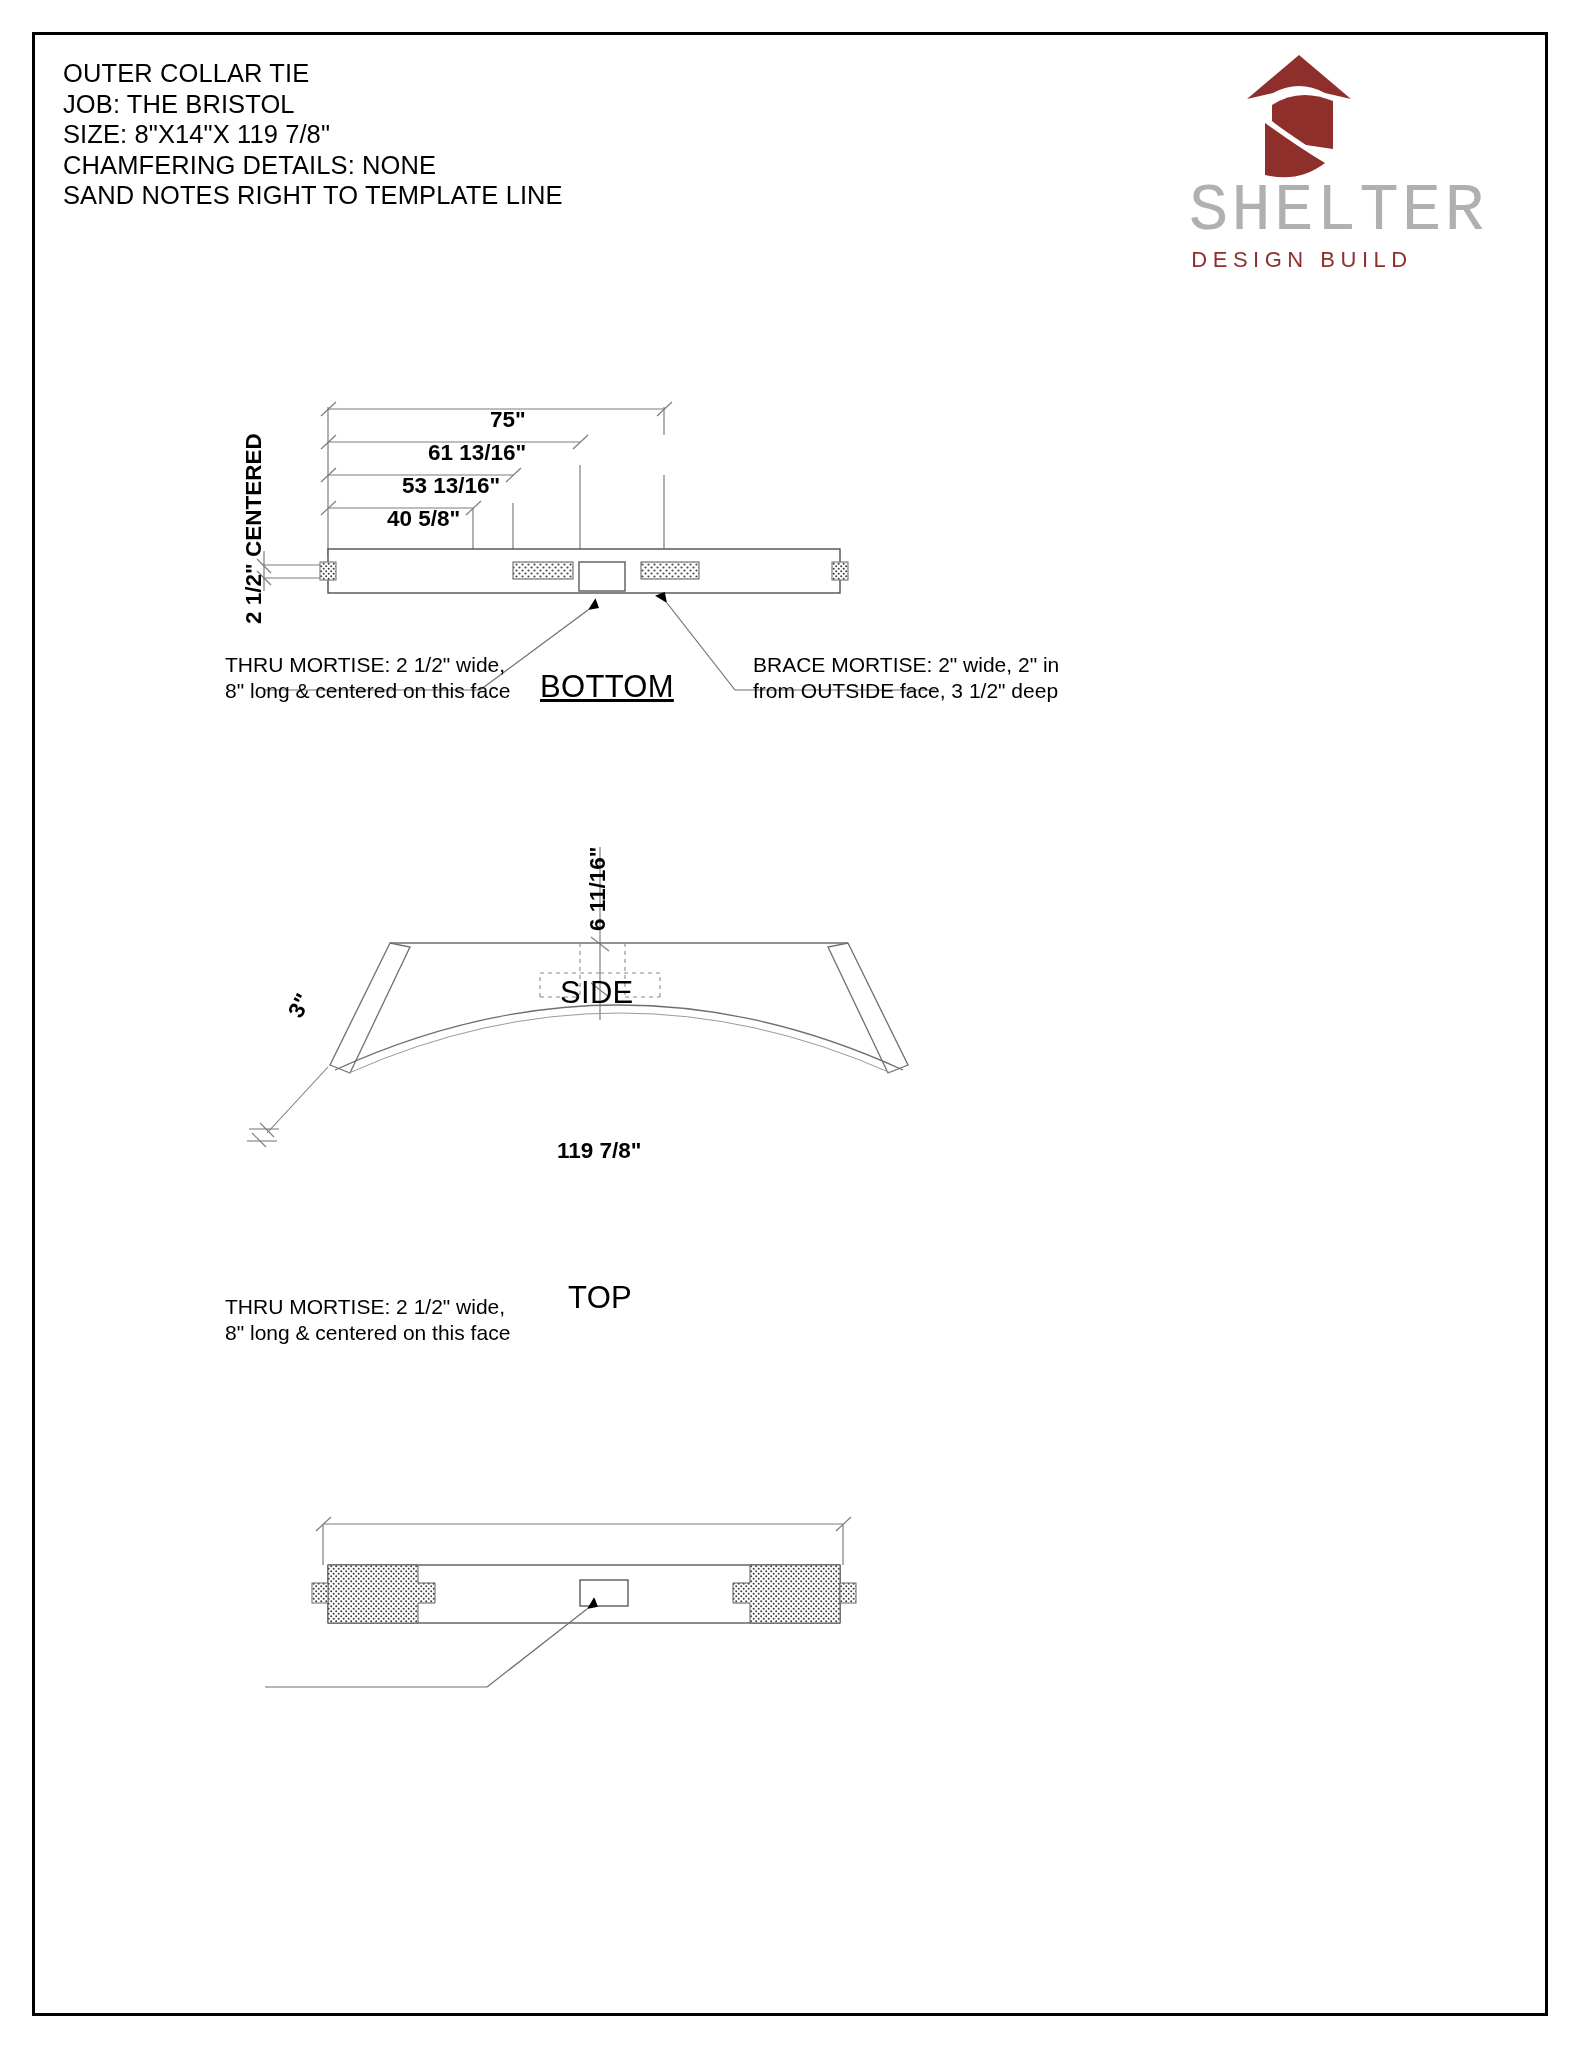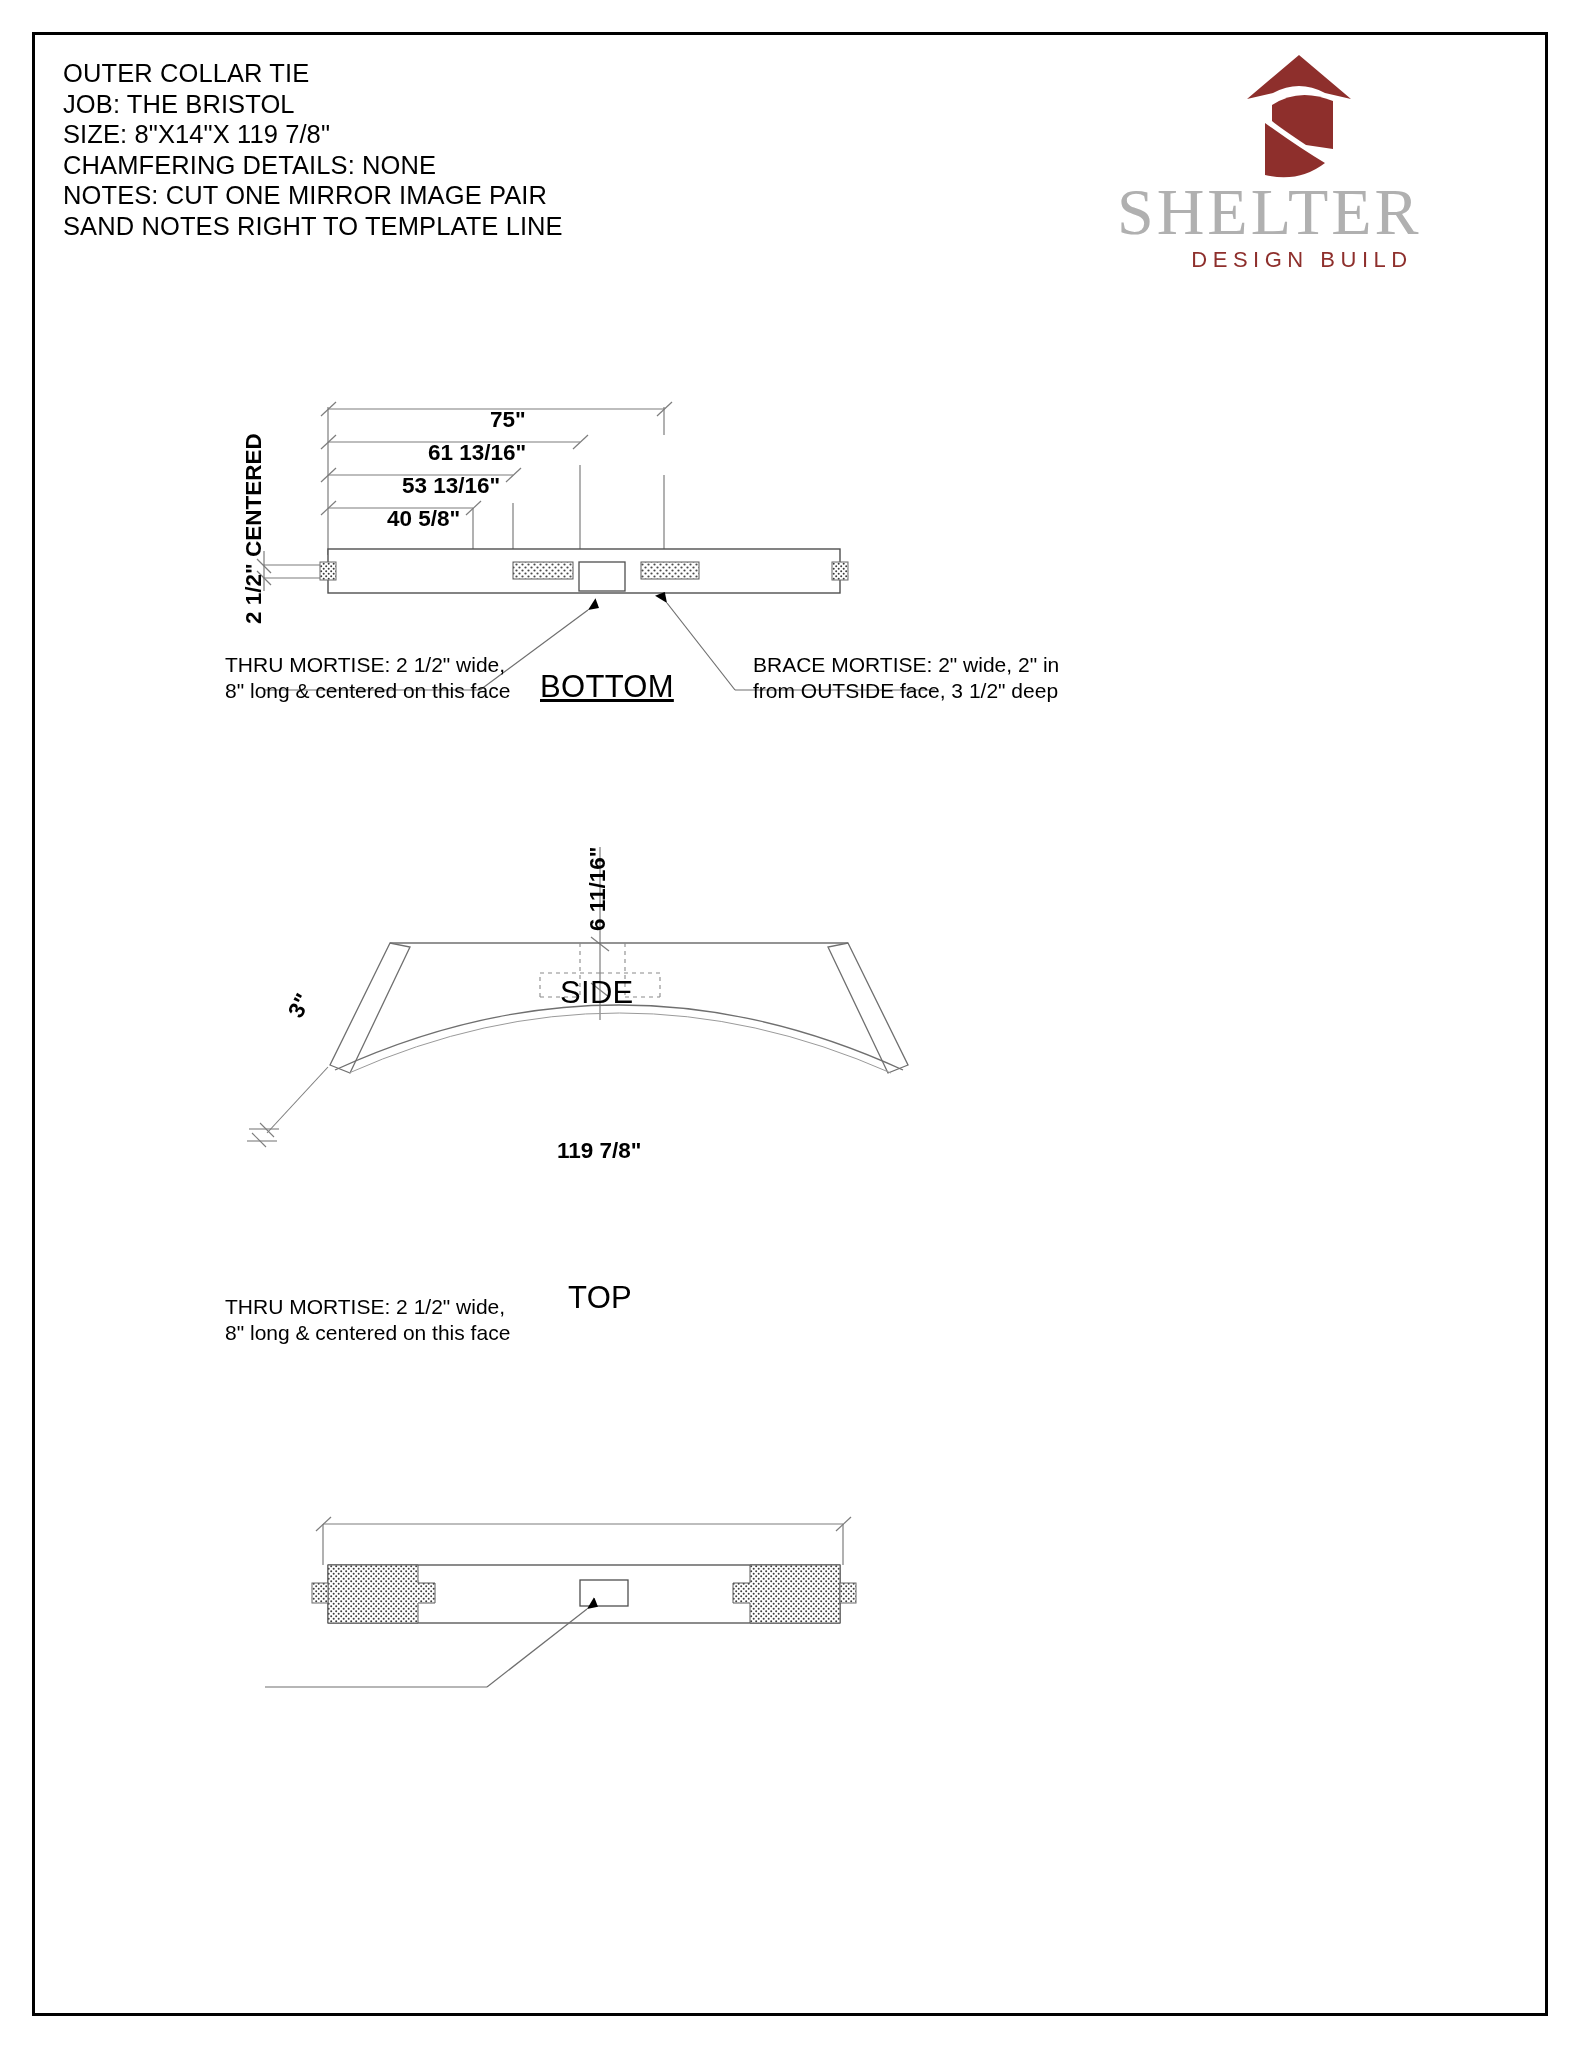--- a/index.html
+++ b/index.html
@@ -15,22 +15,22 @@
   #titleblock{
     position:absolute;left:28px;top:23px;width:700px;
   }
   #titleblock .tline{
     font-size:25.5px;line-height:30.6px;letter-spacing:.1px;white-space:nowrap;
   }
   
   #logo{position:absolute;right:58px;top:18px;width:370px;height:230px;}
   #logo .mark{position:absolute;left:122px;top:0;width:120px;height:128px;}
   #logo .word{
-    position:absolute;left:0;top:126px;width:370px;text-align:left;
-    font-family:Liberation Serif, serif;font-size:66px;letter-spacing:3px;
+    position:absolute;left:0;top:126px;width:370px;text-align:right;
+    font-family:Liberation Mono, monospace;font-size:66px;letter-spacing:3px;
     color:#b0b0b0;line-height:1;font-weight:400;
   }
   #logo .sub{
     position:absolute;left:0;top:196px;width:370px;text-align:center;
     font-size:22px;letter-spacing:5.5px;color:#8e2f2c;line-height:1;
   }
   
   #draw{position:absolute;left:0;top:0;width:1516px;height:1984px;}
   .vlabel{
     position:absolute;font-size:31px;font-weight:400;letter-spacing:.3px;
@@ -44,21 +44,20 @@
 </head>
 <body>
 
 <div id="sheet">
 
   <div id="titleblock">
     <div class="tline">OUTER COLLAR TIE</div>
     <div class="tline">JOB: THE BRISTOL</div>
     <div class="tline">SIZE: 8"X14"X 119 7/8"</div>
     <div class="tline">CHAMFERING DETAILS: NONE</div>
-    <div class="tline">NOTES: CUT ONE MIRROR IMAGE PAIR</div>
     <div class="tline">SAND NOTES RIGHT TO TEMPLATE LINE</div>
   </div>
 
   <div id="logo">
     <div class="mark">
       <svg viewBox="0 0 120 128" width="120" height="128" aria-hidden="true">
         <path d="M60 2 L112 46 L86 40 Q60 26 34 40 L8 46 Z" fill="#8e2f2c"></path>
         <path d="M33 52 Q60 34 94 48 L94 96 L67 92 Q40 74 33 68 Z" fill="#8e2f2c"></path>
         <path d="M26 70 L26 122 Q60 130 86 110 Q62 96 26 70 Z" fill="#8e2f2c"></path>
       </svg>

